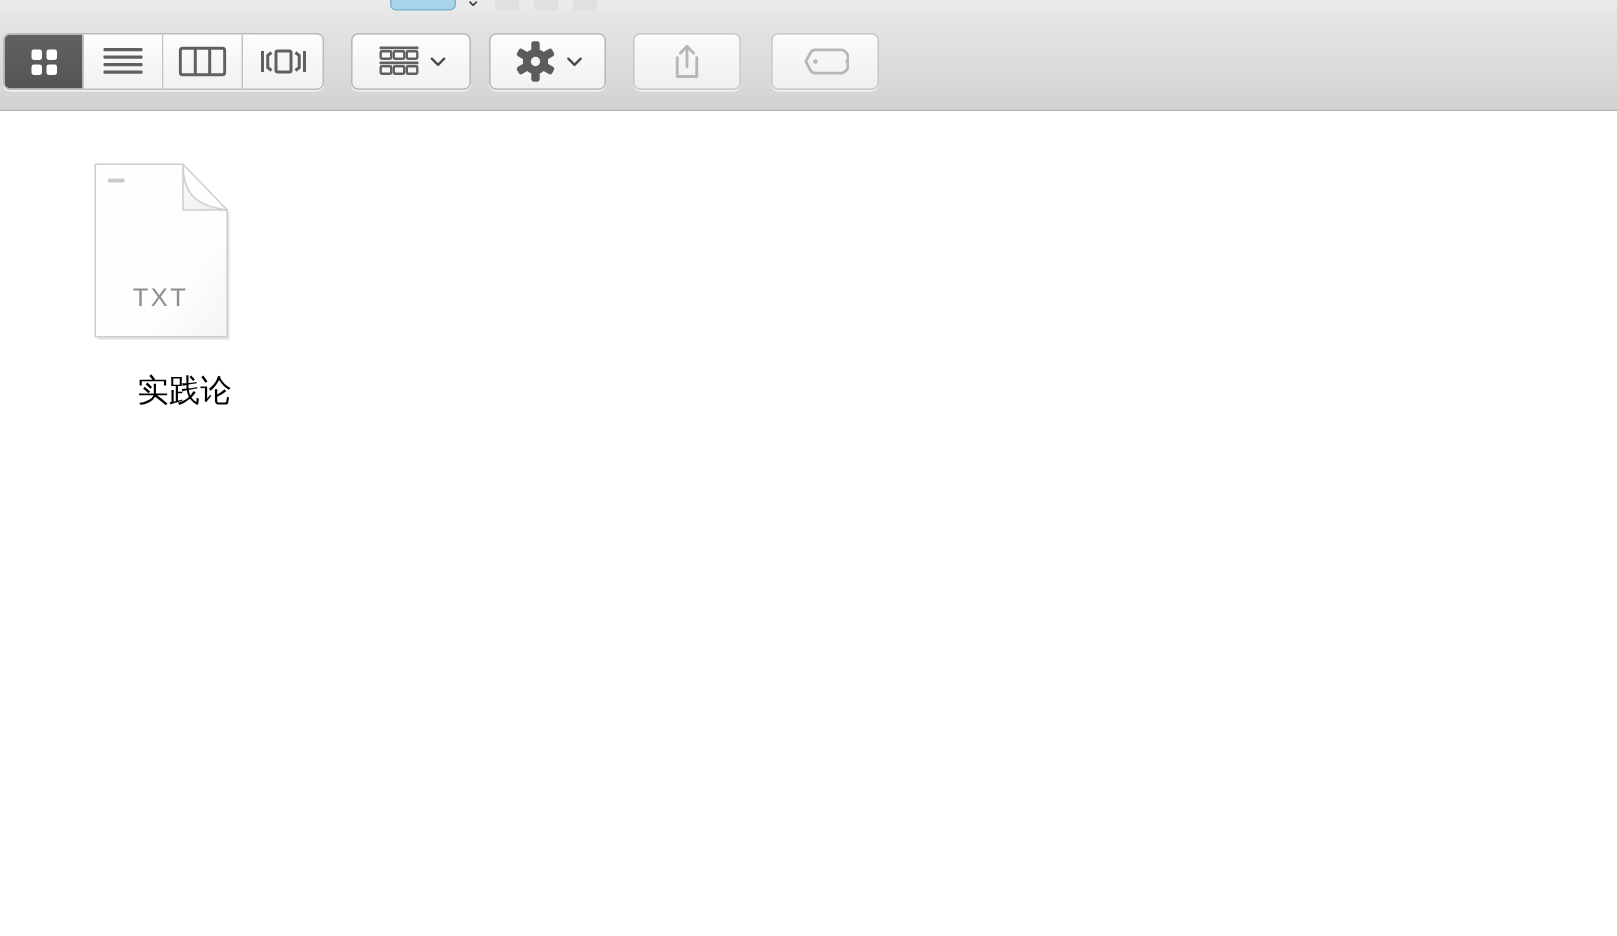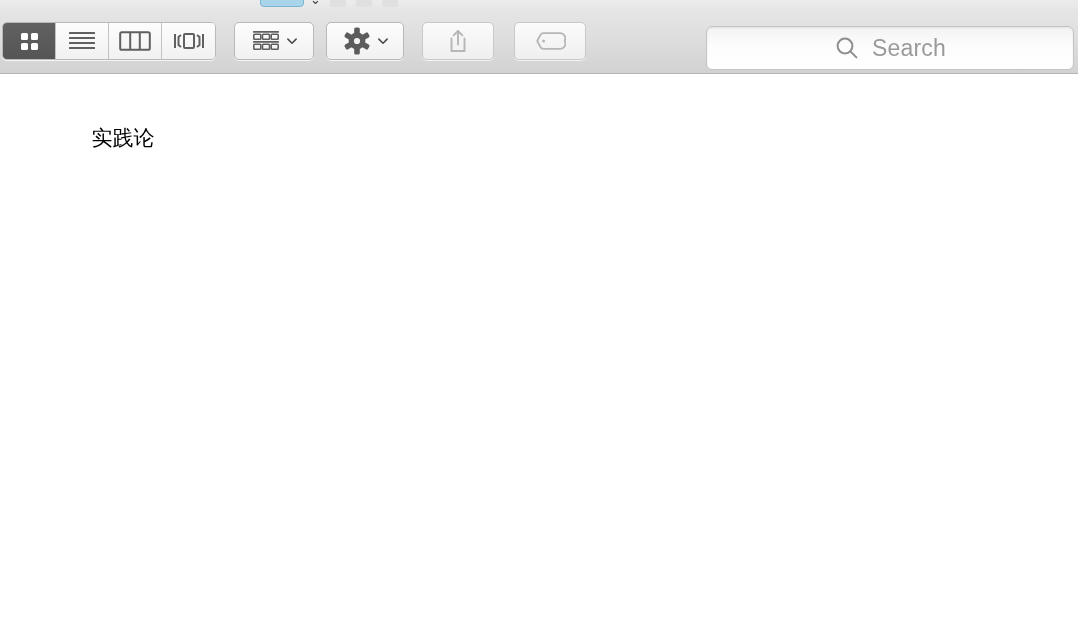--- a/index.html
+++ b/index.html
@@ -305,33 +305,53 @@
       </svg>
     </div>
 
     <div class="plain-btn" id="tag-button">
       <svg width="32" height="22" viewBox="0 0 32 22">
         <path d="M9.5 3.2 L25.5 3.2 A5.2 5.2 0 0 1 30.6 11 A5.2 5.2 0 0 1 25.5 18.8 L9.5 18.8 A3.6 3.6 0 0 1 6.4 17 L3.2 11 L6.4 5 A3.6 3.6 0 0 1 9.5 3.2 Z" fill="none" stroke="#b6b6b6" stroke-width="1.8" stroke-linejoin="round"></path>
         <circle cx="9.6" cy="11" r="1.5" fill="#b6b6b6"></circle>
       </svg>
     </div>
 
-    <div class="search-field">
-      <svg width="26" height="26" viewBox="0 0 26 26">
-        <circle cx="11" cy="11" r="7.4" fill="none" stroke="#8d8d8d" stroke-width="2"></circle>
-        <line x1="16.4" y1="16.4" x2="22.4" y2="22.4" stroke="#8d8d8d" stroke-width="2" stroke-linecap="round"></line>
-      </svg>
-      <span class="search-placeholder">Search</span>
-    </div>
 
   </div>
 
   <div class="content-area">
 
     <div class="file-item">
 
+      <div class="doc-icon-wrap">
+        <svg width="94" height="123" viewBox="0 0 94 123">
+          <defs>
+            <linearGradient id="pageGrad" x1="0" y1="0" x2="1" y2="1">
+              <stop offset="0%" stop-color="#ffffff"></stop>
+              <stop offset="70%" stop-color="#fdfdfd"></stop>
+              <stop offset="100%" stop-color="#f4f4f4"></stop>
+            </linearGradient>
+            <linearGradient id="foldGrad" x1="0" y1="0" x2="1" y2="1">
+              <stop offset="0%" stop-color="#ffffff"></stop>
+              <stop offset="100%" stop-color="#e9e9e9"></stop>
+            </linearGradient>
+          </defs>
+
+          <path d="M3.5 4.5 L62 4.5 L91.5 35 L91.5 119.5 L3.5 119.5 Z" fill="#000000" opacity="0.10" transform="translate(1.6,2.0)"></path>
+
+          <path d="M3.5 4.5 L62 4.5 L91.5 35 L91.5 119.5 L3.5 119.5 Z" fill="url(#pageGrad)" stroke="#cfcfcf" stroke-width="1.1" stroke-linejoin="round"></path>
+
+          <path d="M62 4.5 C62 22 68 32 91.5 35 L62 35 Z" fill="url(#foldGrad)" stroke="#cfcfcf" stroke-width="1.1" stroke-linejoin="round"></path>
+
+          <rect x="12" y="14" width="11" height="2.6" rx="0.8" fill="#cbcbcb"></rect>
+        </svg>
+
+        <div style="position:absolute; left:0; top:84px; width:94px; text-align:center;
+                    font-size:17px; letter-spacing:1.6px; color:#8e8e8e;
+                    font-family:'Liberation Sans', sans-serif;">TXT</div>
+      </div>
 
       <div class="file-label">实践论</div>
     </div>
 
   </div>
 
 </div>
 
 </body></html>

